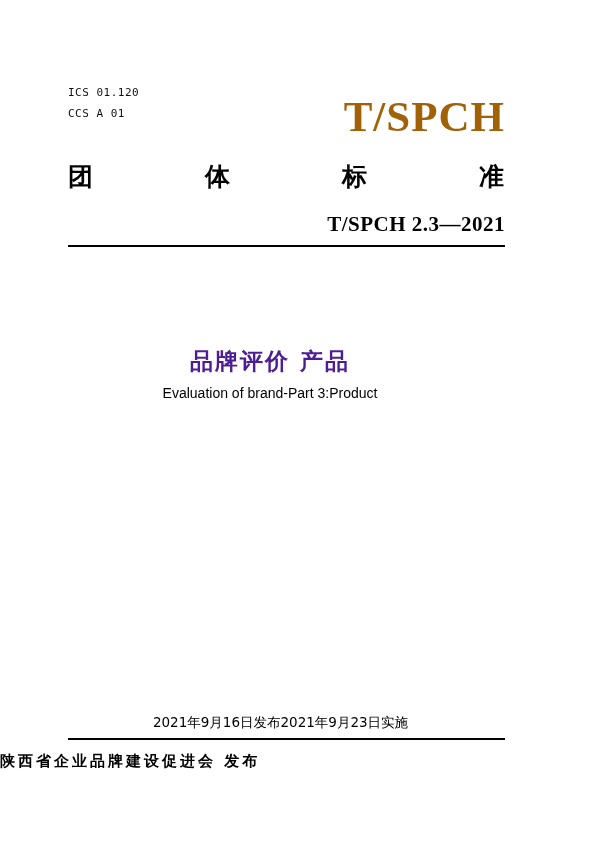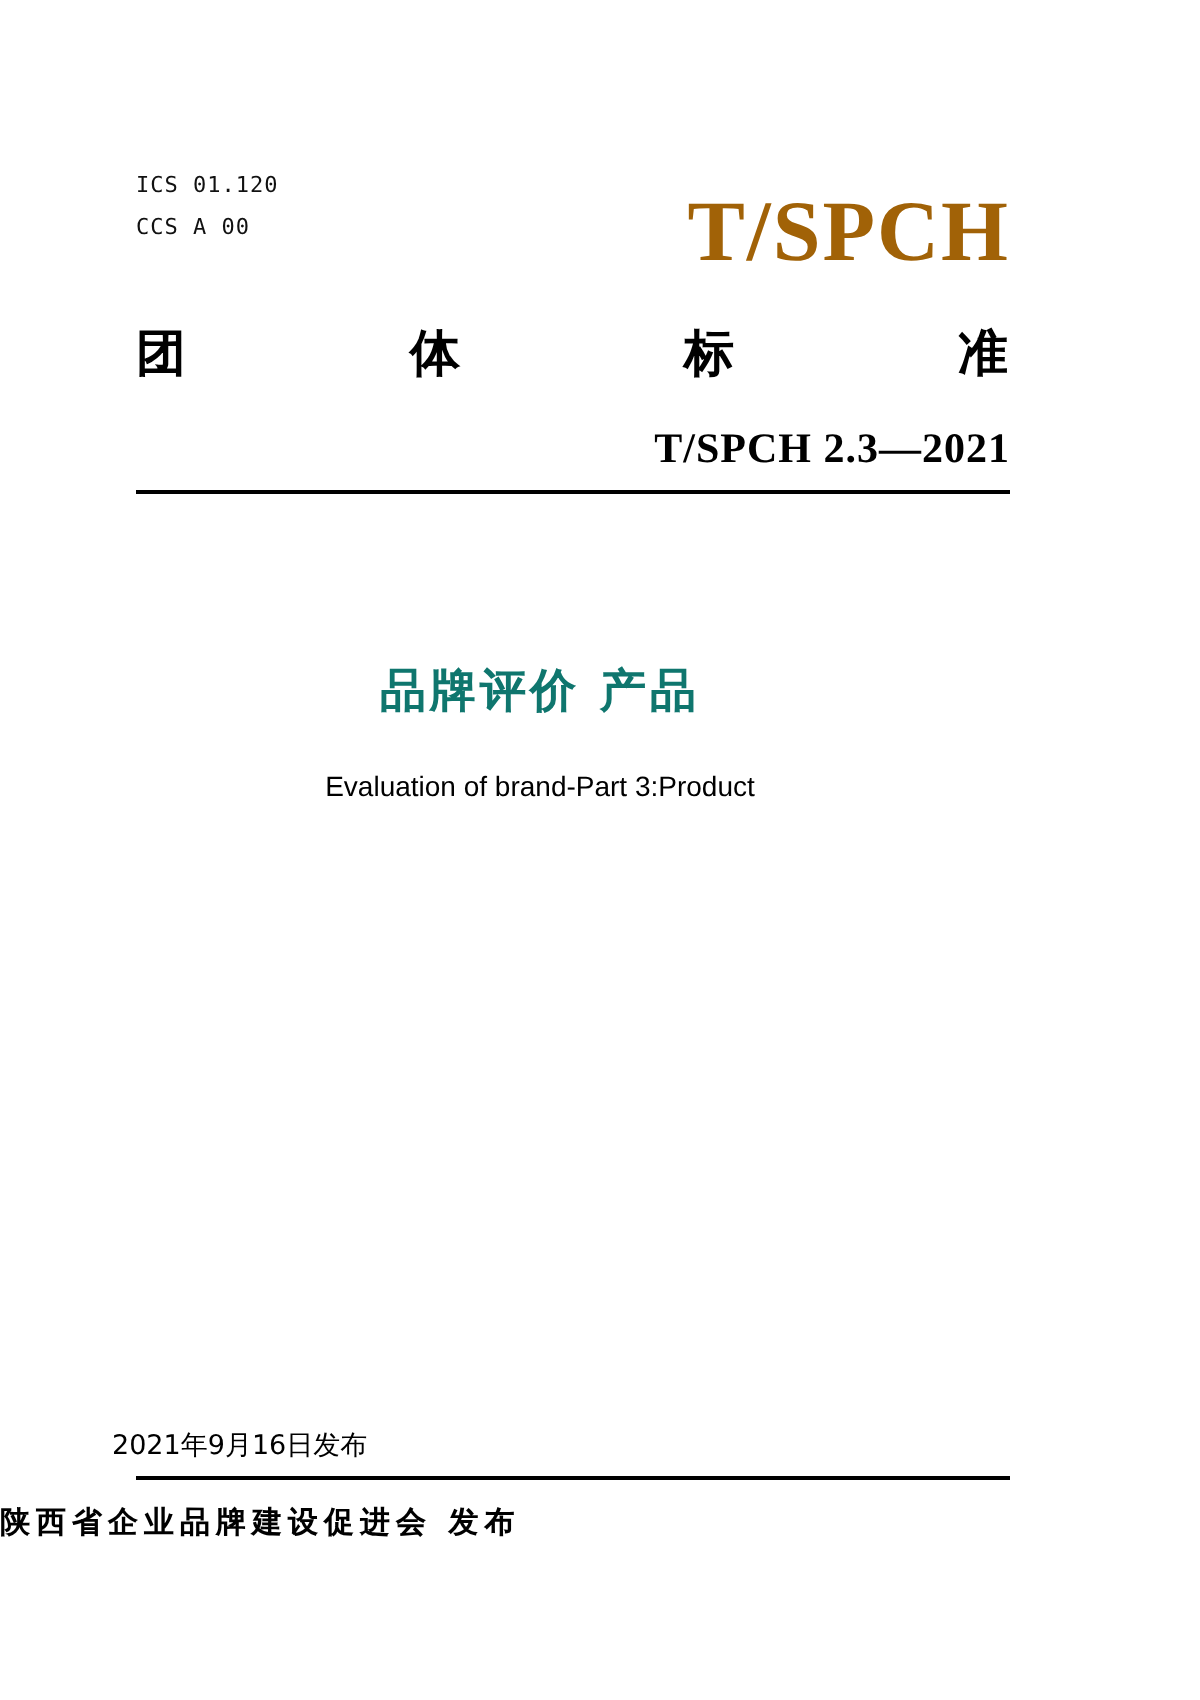--- a/index.html
+++ b/index.html
@@ -94,48 +94,48 @@
     top: 738px;
     height: 0;
     border-top: 2px solid #000;
   }
 
   
   .title-cn {
     position: absolute;
     left: 0;
     right: 0;
-    top: 330px;
+    top: 346px;
     text-align: center;
     font-family: "DejaVu Sans", sans-serif;
     font-weight: bold;
     font-size: 23px;
     letter-spacing: 2px;
-    color: #0f766e;
+    color: #4c1d95;
   }
   .title-en {
     position: absolute;
     left: 0;
     right: 0;
     top: 385px;
     text-align: center;
     font-family: Liberation Sans, sans-serif;
     font-size: 14px;
     letter-spacing: 0px;
     color: #000;
   }
 
   
   .date-row {
     position: absolute;
     left: 56px;
     right: 35px;
     top: 714px;
     display: flex;
-    justify-content: flex-start;
+    justify-content: center;
     font-family: "DejaVu Sans", sans-serif;
     font-size: 13.5px;
     color: #000;
   }
 
   
   .publisher {
     position: absolute;
     left: 0;
     right: 0;
@@ -148,40 +148,41 @@
     color: #000;
   }
 </style>
 </head>
 <body>
 
 <div class="page">
 
   <div class="codes">
     <div>ICS 01.120</div>
-    <div>CCS A 00</div>
+    <div>CCS A 01</div>
   </div>
 
   <div class="mark">T/SPCH</div>
 
   <div class="tuanti">
     <span>团</span>
     <span>体</span>
     <span>标</span>
     <span>准</span>
   </div>
 
   <div class="stdnum">T/SPCH 2.3—2021</div>
 
   <div class="rule-top"></div>
 
   <div class="title-cn">品牌评价 产品</div>
   <div class="title-en">Evaluation of brand-Part 3:Product</div>
 
   <div class="date-row">
     <span>2021年9月16日发布</span>
+    <span>2021年9月23日实施</span>
   </div>
 
   <div class="rule-bottom"></div>
 
   <div class="publisher">陕西省企业品牌建设促进会 发布</div>
 
 </div>
 
 </body></html>

